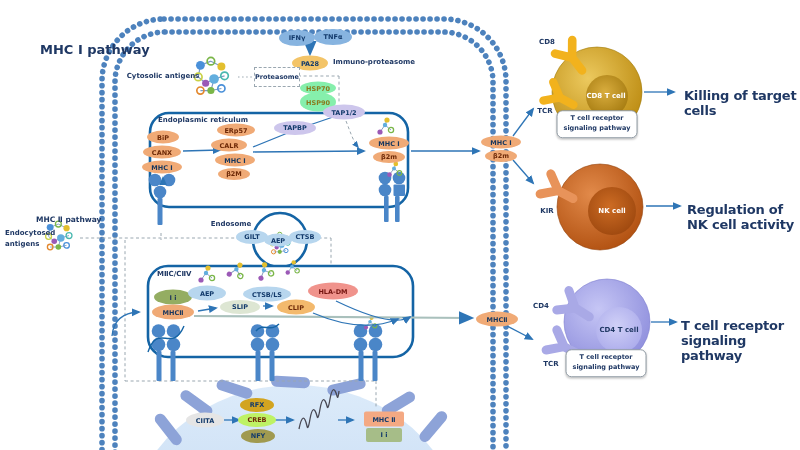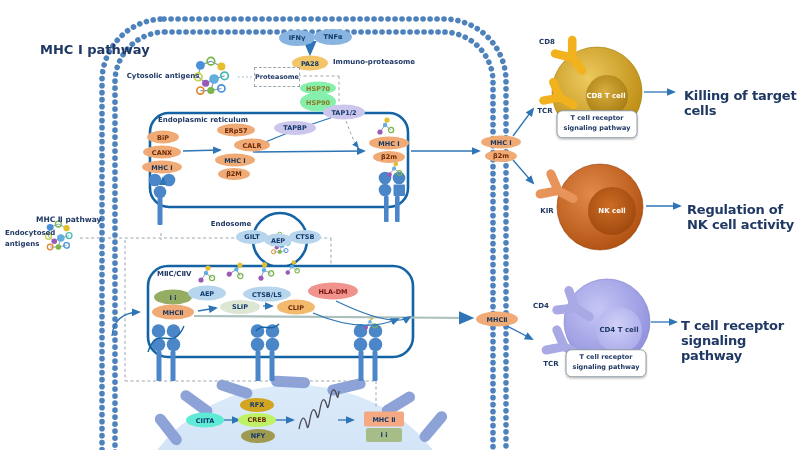--- a/index.html
+++ b/index.html
@@ -18,21 +18,21 @@
   .orangeN{background:#f0aa76;color:#17375e;}
   .blue{background:#87b4e0;color:#123a6b;}
   .lblue{background:#b7d6ee;color:#123a6b;}
   .purple{background:#cdc6ec;color:#123a6b;}
   .gold{background:#f3c468;color:#123a6b;}
   .hsp{background:#86efac;color:#8a7a1e;}
   .green{background:#94ad62;color:#1d3557;}
   .sage{background:#dde6d3;color:#123a6b;}
   .clip{background:#f3b96d;color:#6e2a08;}
   .hladm{background:#f0938c;color:#751510;}
-  .yellow{background:#5eead4;color:#123a6b;}
+  .yellow{background:#e5e5e5;color:#123a6b;}
   .rfx{background:#d2a420;color:#123a6b;}
   .nfy{background:#a09a50;color:#123a6b;}
   .creb{background:#bef264;color:#6e2a08;}
   .mhc2n{background:#f4a983;color:#123a6b;}
   .iin{background:#a6bd88;color:#123a6b;}
   .info-box{position:absolute;z-index:4;transform:translate(-50%,-50%);background:#fff;
         border:1px solid #8f9aa3;border-radius:6px;padding:3px 6px;font-weight:bold;
         font-size:6.5px;line-height:1.5;color:#1f3864;text-align:center;white-space:pre-line;
         box-shadow:0 1px 2px rgba(0,0,0,.18);}
   .dash-box{position:absolute;z-index:3;transform:translate(-50%,-50%);
@@ -241,21 +241,21 @@
 <div class="dash-box" style="left:277px;top:77px;width:44px;height:18px;">Proteasome</div>
 <div class="pill hsp" style="left:318px;top:88px;width:36px;height:13px;">HSP70</div>
 <div class="pill hsp" style="left:318px;top:102px;width:36px;height:19px;">HSP90</div>
 <div class="pill purple" style="left:344px;top:112px;width:42px;height:15px;">TAP1/2</div>
 
 <div class="lab" style="left:158px;top:116px;font-size:7px;">Endoplasmic reticulum</div>
 <div class="pill orange" style="left:163px;top:137px;width:32px;height:13px;">BiP</div>
 <div class="pill orange" style="left:162px;top:152px;width:38px;height:13px;">CANX</div>
 <div class="pill orangeN" style="left:162px;top:167px;width:40px;height:13px;">MHC Ⅰ</div>
 <div class="pill orange" style="left:236px;top:130px;width:38px;height:13px;">ERp57</div>
-<div class="pill orange" style="left:252px;top:145px;width:36px;height:13px;">CALR</div>
+<div class="pill orange" style="left:229px;top:145px;width:36px;height:13px;">CALR</div>
 <div class="pill orangeN" style="left:235px;top:160px;width:40px;height:13px;">MHC Ⅰ</div>
 <div class="pill orange" style="left:234px;top:174px;width:32px;height:12px;">β2M</div>
 <div class="pill purple" style="left:295px;top:128px;width:42px;height:14px;">TAPBP</div>
 <div class="pill orangeN" style="left:389px;top:143px;width:40px;height:13px;">MHC Ⅰ</div>
 <div class="pill orange" style="left:389px;top:157px;width:32px;height:12px;">β2m</div>
 
 <div class="lab ctr" style="left:231px;top:224px;font-size:7px;">Endosome</div>
 <div class="pill lblue" style="left:252px;top:237px;width:32px;height:14px;">GILT</div>
 <div class="pill lblue" style="left:278px;top:240px;width:28px;height:13px;">AEP</div>
 <div class="pill lblue" style="left:305px;top:237px;width:32px;height:14px;">CTSB</div>

